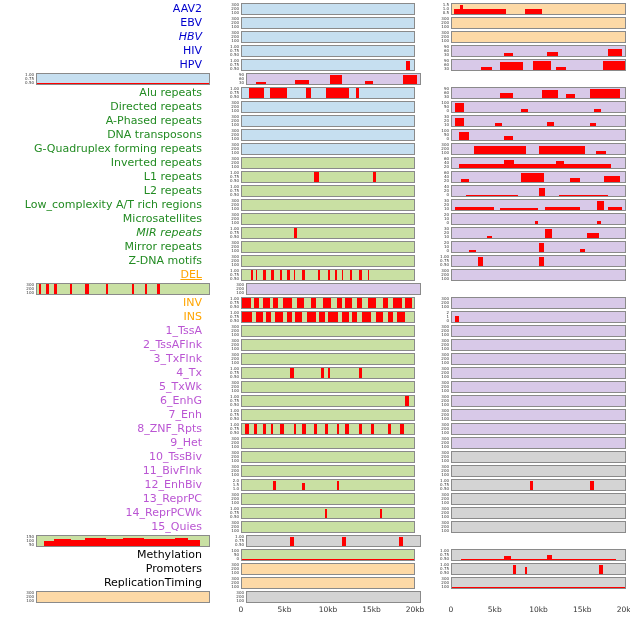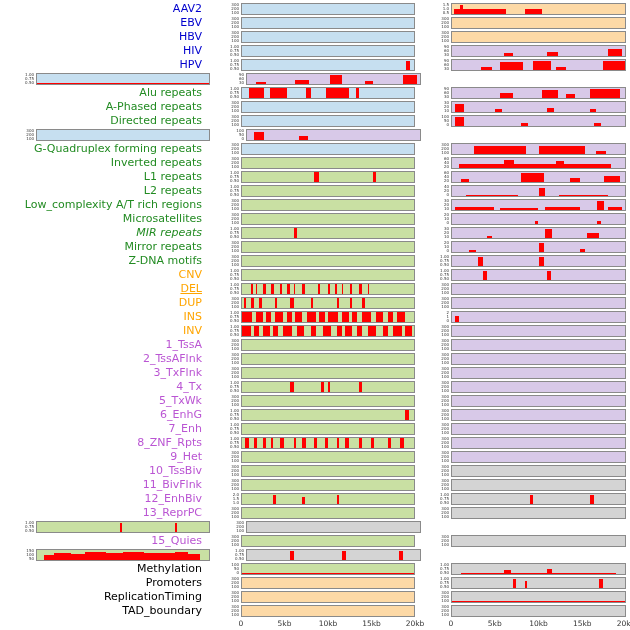--- a/index.html
+++ b/index.html
@@ -66,21 +66,21 @@
         </div>
         <div class="panel left" style="background: rgb(198, 223, 240);"></div>
         <div class="yticks">
           <span class="ytick">300</span>
           <span class="ytick">200</span>
           <span class="ytick">100</span>
         </div>
         <div class="panel right" style="background: rgb(253, 217, 166);"></div>
       </div>
       <div class="row">
-        <div class="label" style="color: rgb(0, 0, 205);">HBV</div>
+        <div class="label" style="color: rgb(0, 0, 205); font-style: italic;">HBV</div>
         <div class="yticks">
           <span class="ytick">300</span>
           <span class="ytick">200</span>
           <span class="ytick">100</span>
         </div>
         <div class="panel left" style="background: rgb(198, 223, 240);"></div>
         <div class="yticks">
           <span class="ytick">300</span>
           <span class="ytick">200</span>
           <span class="ytick">100</span>
@@ -172,20 +172,39 @@
           <span class="ytick">30</span>
         </div>
         <div class="panel right" style="background: rgb(216, 201, 232);">
           <div class="bar" style="left: 28%; width: 7%; height: 50%; background: rgb(255, 0, 0);"></div>
           <div class="bar" style="left: 52%; width: 9%; height: 85%; background: rgb(255, 0, 0);"></div>
           <div class="bar" style="left: 66%; width: 5%; height: 45%; background: rgb(255, 0, 0);"></div>
           <div class="bar" style="left: 80%; width: 17%; height: 95%; background: rgb(255, 0, 0);"></div>
         </div>
       </div>
       <div class="row">
+        <div class="label" style="color: rgb(34, 139, 34);">Directed repeats</div>
+        <div class="yticks">
+          <span class="ytick">300</span>
+          <span class="ytick">200</span>
+          <span class="ytick">100</span>
+        </div>
+        <div class="panel left" style="background: rgb(198, 223, 240);"></div>
+        <div class="yticks">
+          <span class="ytick">100</span>
+          <span class="ytick">50</span>
+          <span class="ytick">0</span>
+        </div>
+        <div class="panel right" style="background: rgb(216, 201, 232);">
+          <div class="bar" style="left: 2%; width: 5%; height: 90%; background: rgb(255, 0, 0);"></div>
+          <div class="bar" style="left: 40%; width: 4%; height: 30%; background: rgb(255, 0, 0);"></div>
+          <div class="bar" style="left: 82%; width: 4%; height: 35%; background: rgb(255, 0, 0);"></div>
+        </div>
+      </div>
+      <div class="row">
         <div class="label" style="color: rgb(34, 139, 34);">A-Phased repeats</div>
         <div class="yticks">
           <span class="ytick">300</span>
           <span class="ytick">200</span>
           <span class="ytick">100</span>
         </div>
         <div class="panel left" style="background: rgb(198, 223, 240);">
           <div class="bar" style="left: 0%; width: 100%; height: 5%; background: rgb(255, 0, 0);"></div>
         </div>
         <div class="yticks">
@@ -194,39 +213,21 @@
           <span class="ytick">10</span>
         </div>
         <div class="panel right" style="background: rgb(216, 201, 232);">
           <div class="bar" style="left: 2%; width: 5%; height: 85%; background: rgb(255, 0, 0);"></div>
           <div class="bar" style="left: 25%; width: 4%; height: 35%; background: rgb(255, 0, 0);"></div>
           <div class="bar" style="left: 55%; width: 4%; height: 40%; background: rgb(255, 0, 0);"></div>
           <div class="bar" style="left: 80%; width: 3%; height: 30%; background: rgb(255, 0, 0);"></div>
         </div>
       </div>
       <div class="row">
-        <div class="label" style="color: rgb(34, 139, 34);">Directed repeats</div>
-        <div class="yticks">
-          <span class="ytick">300</span>
-          <span class="ytick">200</span>
-          <span class="ytick">100</span>
-        </div>
-        <div class="panel left" style="background: rgb(198, 223, 240);"></div>
-        <div class="yticks">
-          <span class="ytick">100</span>
-          <span class="ytick">50</span>
-          <span class="ytick">0</span>
-        </div>
-        <div class="panel right" style="background: rgb(216, 201, 232);">
-          <div class="bar" style="left: 2%; width: 5%; height: 90%; background: rgb(255, 0, 0);"></div>
-          <div class="bar" style="left: 40%; width: 4%; height: 30%; background: rgb(255, 0, 0);"></div>
-          <div class="bar" style="left: 82%; width: 4%; height: 35%; background: rgb(255, 0, 0);"></div>
-        </div>
-      </div>
-      <div class="row">
+        <div class="label" style="color: rgb(34, 139, 34);">DNA transposons</div>
         <div class="yticks">
           <span class="ytick">300</span>
           <span class="ytick">200</span>
           <span class="ytick">100</span>
         </div>
         <div class="panel left" style="background: rgb(198, 223, 240);"></div>
         <div class="yticks">
           <span class="ytick">100</span>
           <span class="ytick">50</span>
           <span class="ytick">0</span>
@@ -404,38 +405,20 @@
         </div>
         <div class="panel left" style="background: rgb(201, 224, 163);"></div>
         <div class="yticks">
           <span class="ytick">1.00</span>
           <span class="ytick">0.75</span>
           <span class="ytick">0.50</span>
         </div>
         <div class="panel right" style="background: rgb(216, 201, 232);">
           <div class="bar" style="left: 15%; width: 3%; height: 95%; background: rgb(255, 0, 0);"></div>
           <div class="bar" style="left: 50%; width: 3%; height: 90%; background: rgb(255, 0, 0);"></div>
-        </div>
-      </div>
-      <div class="row">
-        <div class="label" style="color: rgb(255, 165, 0);">CNV</div>
-        <div class="yticks">
-          <span class="ytick">1.00</span>
-          <span class="ytick">0.75</span>
-          <span class="ytick">0.50</span>
-        </div>
-        <div class="panel left" style="background: rgb(201, 224, 163);"></div>
-        <div class="yticks">
-          <span class="ytick">1.00</span>
-          <span class="ytick">0.75</span>
-          <span class="ytick">0.50</span>
-        </div>
-        <div class="panel right" style="background: rgb(216, 201, 232);">
-          <div class="bar" style="left: 18%; width: 2.5%; height: 92%; background: rgb(255, 0, 0);"></div>
-          <div class="bar" style="left: 55%; width: 2.5%; height: 92%; background: rgb(255, 0, 0);"></div>
         </div>
       </div>
       <div class="row">
         <div class="label" style="color: rgb(255, 165, 0); text-decoration: underline;">DEL</div>
         <div class="yticks">
           <span class="ytick">1.00</span>
           <span class="ytick">0.75</span>
           <span class="ytick">0.50</span>
         </div>
         <div class="panel left" style="background: rgb(201, 224, 163);">
@@ -456,36 +439,66 @@
           <div class="bar" style="left: 73%; width: 1%; height: 100%; background: rgb(255, 0, 0);"></div>
         </div>
         <div class="yticks">
           <span class="ytick">300</span>
           <span class="ytick">200</span>
           <span class="ytick">100</span>
         </div>
         <div class="panel right" style="background: rgb(216, 201, 232);"></div>
       </div>
       <div class="row">
-        <div class="label" style="color: rgb(255, 165, 0);">DUP</div>
         <div class="yticks">
           <span class="ytick">300</span>
           <span class="ytick">200</span>
           <span class="ytick">100</span>
         </div>
         <div class="panel left" style="background: rgb(201, 224, 163);">
           <div class="bar" style="left: 1%; width: 1.2%; height: 100%; background: rgb(255, 0, 0);"></div>
           <div class="bar" style="left: 5%; width: 2%; height: 100%; background: rgb(255, 0, 0);"></div>
           <div class="bar" style="left: 10%; width: 1.5%; height: 100%; background: rgb(255, 0, 0);"></div>
           <div class="bar" style="left: 19%; width: 1.2%; height: 100%; background: rgb(255, 0, 0);"></div>
           <div class="bar" style="left: 28%; width: 2%; height: 100%; background: rgb(255, 0, 0);"></div>
           <div class="bar" style="left: 40%; width: 1.2%; height: 100%; background: rgb(255, 0, 0);"></div>
           <div class="bar" style="left: 55%; width: 1.5%; height: 100%; background: rgb(255, 0, 0);"></div>
           <div class="bar" style="left: 63%; width: 1.2%; height: 100%; background: rgb(255, 0, 0);"></div>
           <div class="bar" style="left: 70%; width: 1.5%; height: 100%; background: rgb(255, 0, 0);"></div>
+        </div>
+        <div class="yticks">
+          <span class="ytick">300</span>
+          <span class="ytick">200</span>
+          <span class="ytick">100</span>
+        </div>
+        <div class="panel right" style="background: rgb(216, 201, 232);"></div>
+      </div>
+      <div class="row">
+        <div class="label" style="color: rgb(255, 165, 0);">INV</div>
+        <div class="yticks">
+          <span class="ytick">1.00</span>
+          <span class="ytick">0.75</span>
+          <span class="ytick">0.50</span>
+        </div>
+        <div class="panel left" style="background: rgb(201, 224, 163);">
+          <div class="bar" style="left: 0%; width: 5%; height: 100%; background: rgb(255, 0, 0);"></div>
+          <div class="bar" style="left: 7%; width: 3%; height: 100%; background: rgb(255, 0, 0);"></div>
+          <div class="bar" style="left: 12%; width: 4%; height: 100%; background: rgb(255, 0, 0);"></div>
+          <div class="bar" style="left: 18%; width: 3%; height: 100%; background: rgb(255, 0, 0);"></div>
+          <div class="bar" style="left: 24%; width: 5%; height: 100%; background: rgb(255, 0, 0);"></div>
+          <div class="bar" style="left: 32%; width: 4%; height: 100%; background: rgb(255, 0, 0);"></div>
+          <div class="bar" style="left: 40%; width: 3%; height: 100%; background: rgb(255, 0, 0);"></div>
+          <div class="bar" style="left: 47%; width: 5%; height: 100%; background: rgb(255, 0, 0);"></div>
+          <div class="bar" style="left: 55%; width: 3%; height: 100%; background: rgb(255, 0, 0);"></div>
+          <div class="bar" style="left: 60%; width: 4%; height: 100%; background: rgb(255, 0, 0);"></div>
+          <div class="bar" style="left: 67%; width: 3%; height: 100%; background: rgb(255, 0, 0);"></div>
+          <div class="bar" style="left: 73%; width: 5%; height: 100%; background: rgb(255, 0, 0);"></div>
+          <div class="bar" style="left: 82%; width: 3%; height: 100%; background: rgb(255, 0, 0);"></div>
+          <div class="bar" style="left: 88%; width: 5%; height: 100%; background: rgb(255, 0, 0);"></div>
+          <div class="bar" style="left: 95%; width: 4%; height: 100%; background: rgb(255, 0, 0);"></div>
         </div>
         <div class="yticks">
           <span class="ytick">300</span>
           <span class="ytick">200</span>
           <span class="ytick">100</span>
         </div>
         <div class="panel right" style="background: rgb(216, 201, 232);"></div>
       </div>
       <div class="row">
         <div class="label" style="color: rgb(255, 165, 0);">INS</div>
@@ -514,51 +527,20 @@
         <div class="yticks">
           <span class="ytick">2</span>
           <span class="ytick">1</span>
           <span class="ytick">0</span>
         </div>
         <div class="panel right" style="background: rgb(216, 201, 232);">
           <div class="bar" style="left: 2%; width: 2%; height: 60%; background: rgb(255, 0, 0);"></div>
         </div>
       </div>
       <div class="row">
-        <div class="label" style="color: rgb(255, 165, 0);">INV</div>
-        <div class="yticks">
-          <span class="ytick">1.00</span>
-          <span class="ytick">0.75</span>
-          <span class="ytick">0.50</span>
-        </div>
-        <div class="panel left" style="background: rgb(201, 224, 163);">
-          <div class="bar" style="left: 0%; width: 5%; height: 100%; background: rgb(255, 0, 0);"></div>
-          <div class="bar" style="left: 7%; width: 3%; height: 100%; background: rgb(255, 0, 0);"></div>
-          <div class="bar" style="left: 12%; width: 4%; height: 100%; background: rgb(255, 0, 0);"></div>
-          <div class="bar" style="left: 18%; width: 3%; height: 100%; background: rgb(255, 0, 0);"></div>
-          <div class="bar" style="left: 24%; width: 5%; height: 100%; background: rgb(255, 0, 0);"></div>
-          <div class="bar" style="left: 32%; width: 4%; height: 100%; background: rgb(255, 0, 0);"></div>
-          <div class="bar" style="left: 40%; width: 3%; height: 100%; background: rgb(255, 0, 0);"></div>
-          <div class="bar" style="left: 47%; width: 5%; height: 100%; background: rgb(255, 0, 0);"></div>
-          <div class="bar" style="left: 55%; width: 3%; height: 100%; background: rgb(255, 0, 0);"></div>
-          <div class="bar" style="left: 60%; width: 4%; height: 100%; background: rgb(255, 0, 0);"></div>
-          <div class="bar" style="left: 67%; width: 3%; height: 100%; background: rgb(255, 0, 0);"></div>
-          <div class="bar" style="left: 73%; width: 5%; height: 100%; background: rgb(255, 0, 0);"></div>
-          <div class="bar" style="left: 82%; width: 3%; height: 100%; background: rgb(255, 0, 0);"></div>
-          <div class="bar" style="left: 88%; width: 5%; height: 100%; background: rgb(255, 0, 0);"></div>
-          <div class="bar" style="left: 95%; width: 4%; height: 100%; background: rgb(255, 0, 0);"></div>
-        </div>
-        <div class="yticks">
-          <span class="ytick">300</span>
-          <span class="ytick">200</span>
-          <span class="ytick">100</span>
-        </div>
-        <div class="panel right" style="background: rgb(216, 201, 232);"></div>
-      </div>
-      <div class="row">
         <div class="label" style="color: rgb(186, 85, 211);">1_TssA</div>
         <div class="yticks">
           <span class="ytick">300</span>
           <span class="ytick">200</span>
           <span class="ytick">100</span>
         </div>
         <div class="panel left" style="background: rgb(201, 224, 163);"></div>
         <div class="yticks">
           <span class="ytick">300</span>
           <span class="ytick">200</span>
@@ -770,20 +752,21 @@
         </div>
         <div class="panel left" style="background: rgb(201, 224, 163);"></div>
         <div class="yticks">
           <span class="ytick">300</span>
           <span class="ytick">200</span>
           <span class="ytick">100</span>
         </div>
         <div class="panel right" style="background: rgb(212, 212, 212);"></div>
       </div>
       <div class="row">
+        <div class="label" style="color: rgb(186, 85, 211);">14_ReprPCWk</div>
         <div class="yticks">
           <span class="ytick">1.00</span>
           <span class="ytick">0.75</span>
           <span class="ytick">0.50</span>
         </div>
         <div class="panel left" style="background: rgb(201, 224, 163);">
           <div class="bar" style="left: 48%; width: 1.5%; height: 90%; background: rgb(255, 0, 0);"></div>
           <div class="bar" style="left: 80%; width: 1.5%; height: 90%; background: rgb(255, 0, 0);"></div>
         </div>
         <div class="yticks">
@@ -888,21 +871,20 @@
         <div class="yticks">
           <span class="ytick">300</span>
           <span class="ytick">200</span>
           <span class="ytick">100</span>
         </div>
         <div class="panel right" style="background: rgb(212, 212, 212);">
           <div class="bar" style="left: 0%; width: 100%; height: 12%; background: rgb(255, 0, 0);"></div>
         </div>
       </div>
       <div class="row">
-        <div class="label" style="color: rgb(0, 0, 0);">TAD_boundary</div>
         <div class="yticks">
           <span class="ytick">300</span>
           <span class="ytick">200</span>
           <span class="ytick">100</span>
         </div>
         <div class="panel left" style="background: rgb(253, 217, 166);"></div>
         <div class="yticks">
           <span class="ytick">300</span>
           <span class="ytick">200</span>
           <span class="ytick">100</span>

